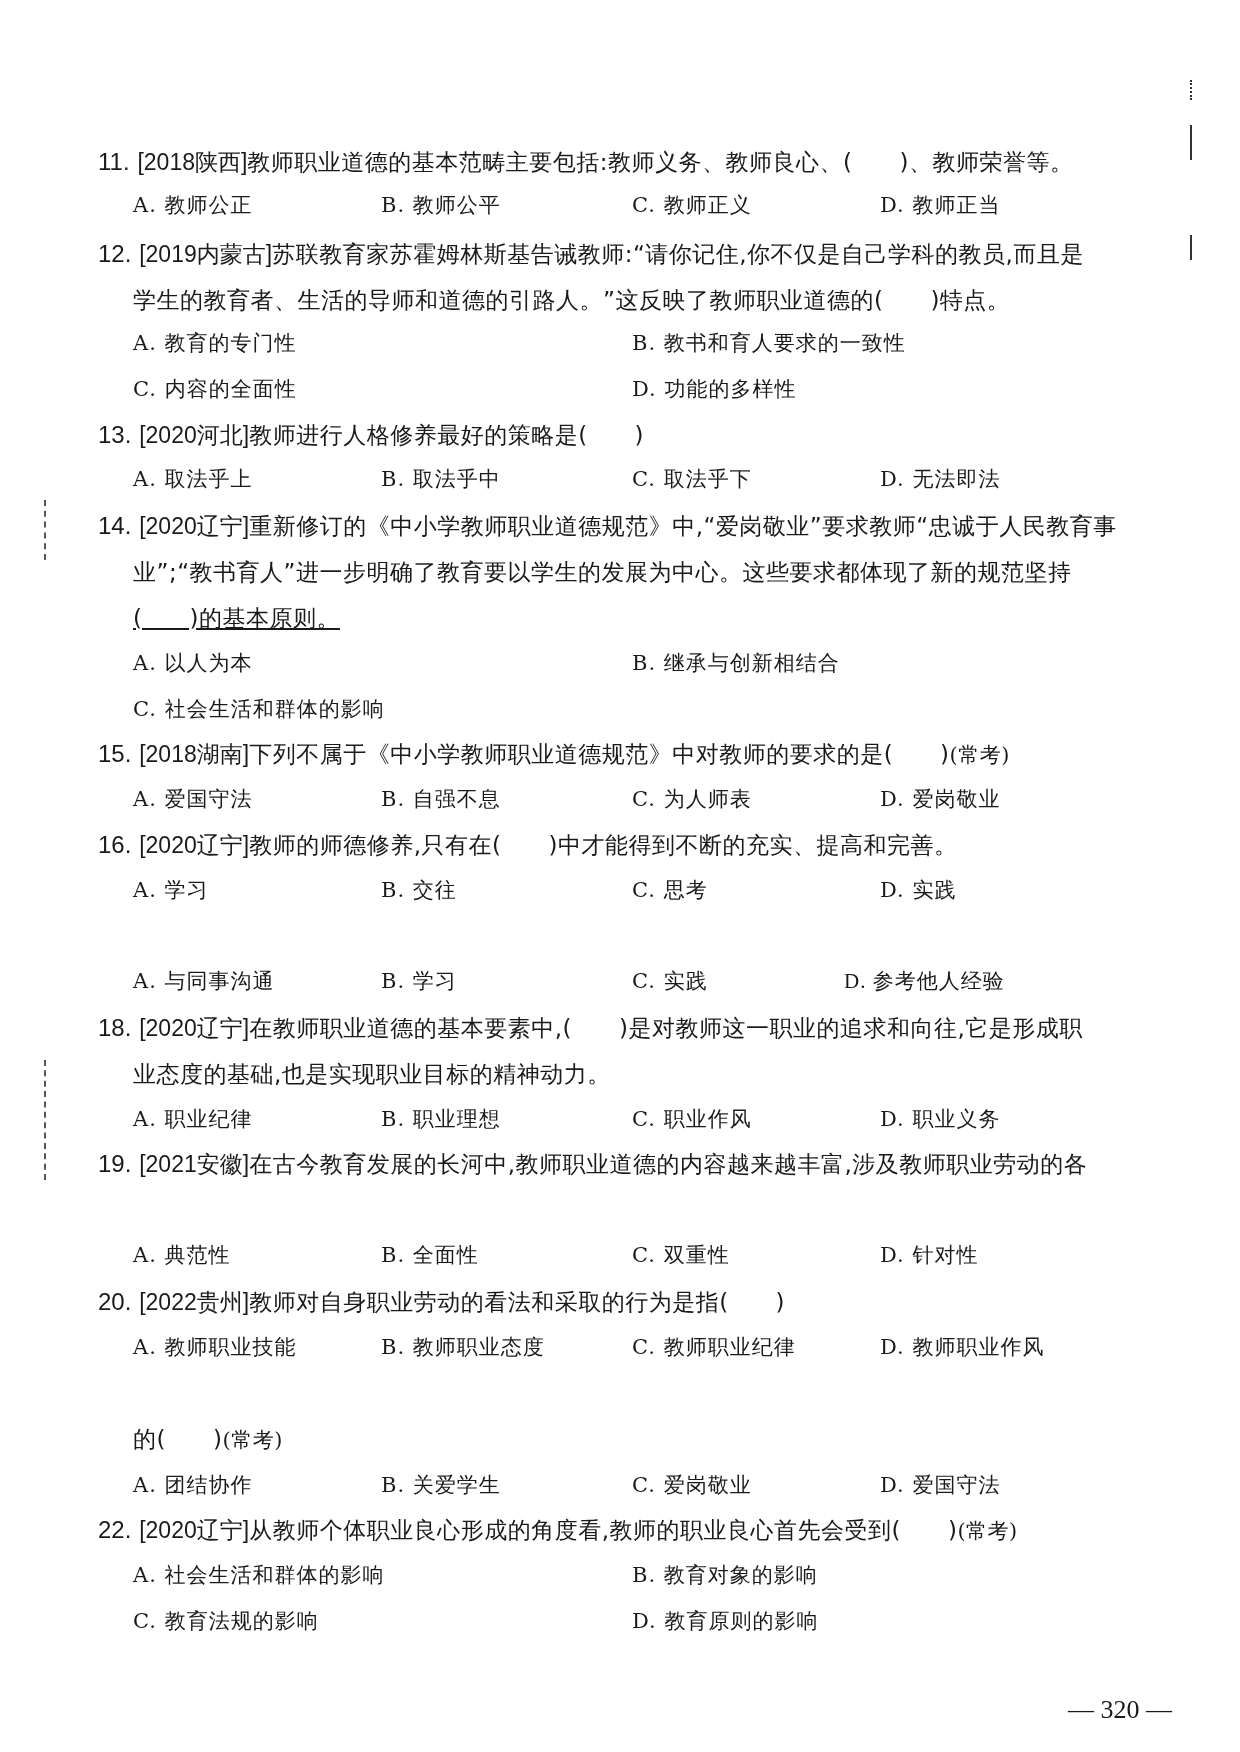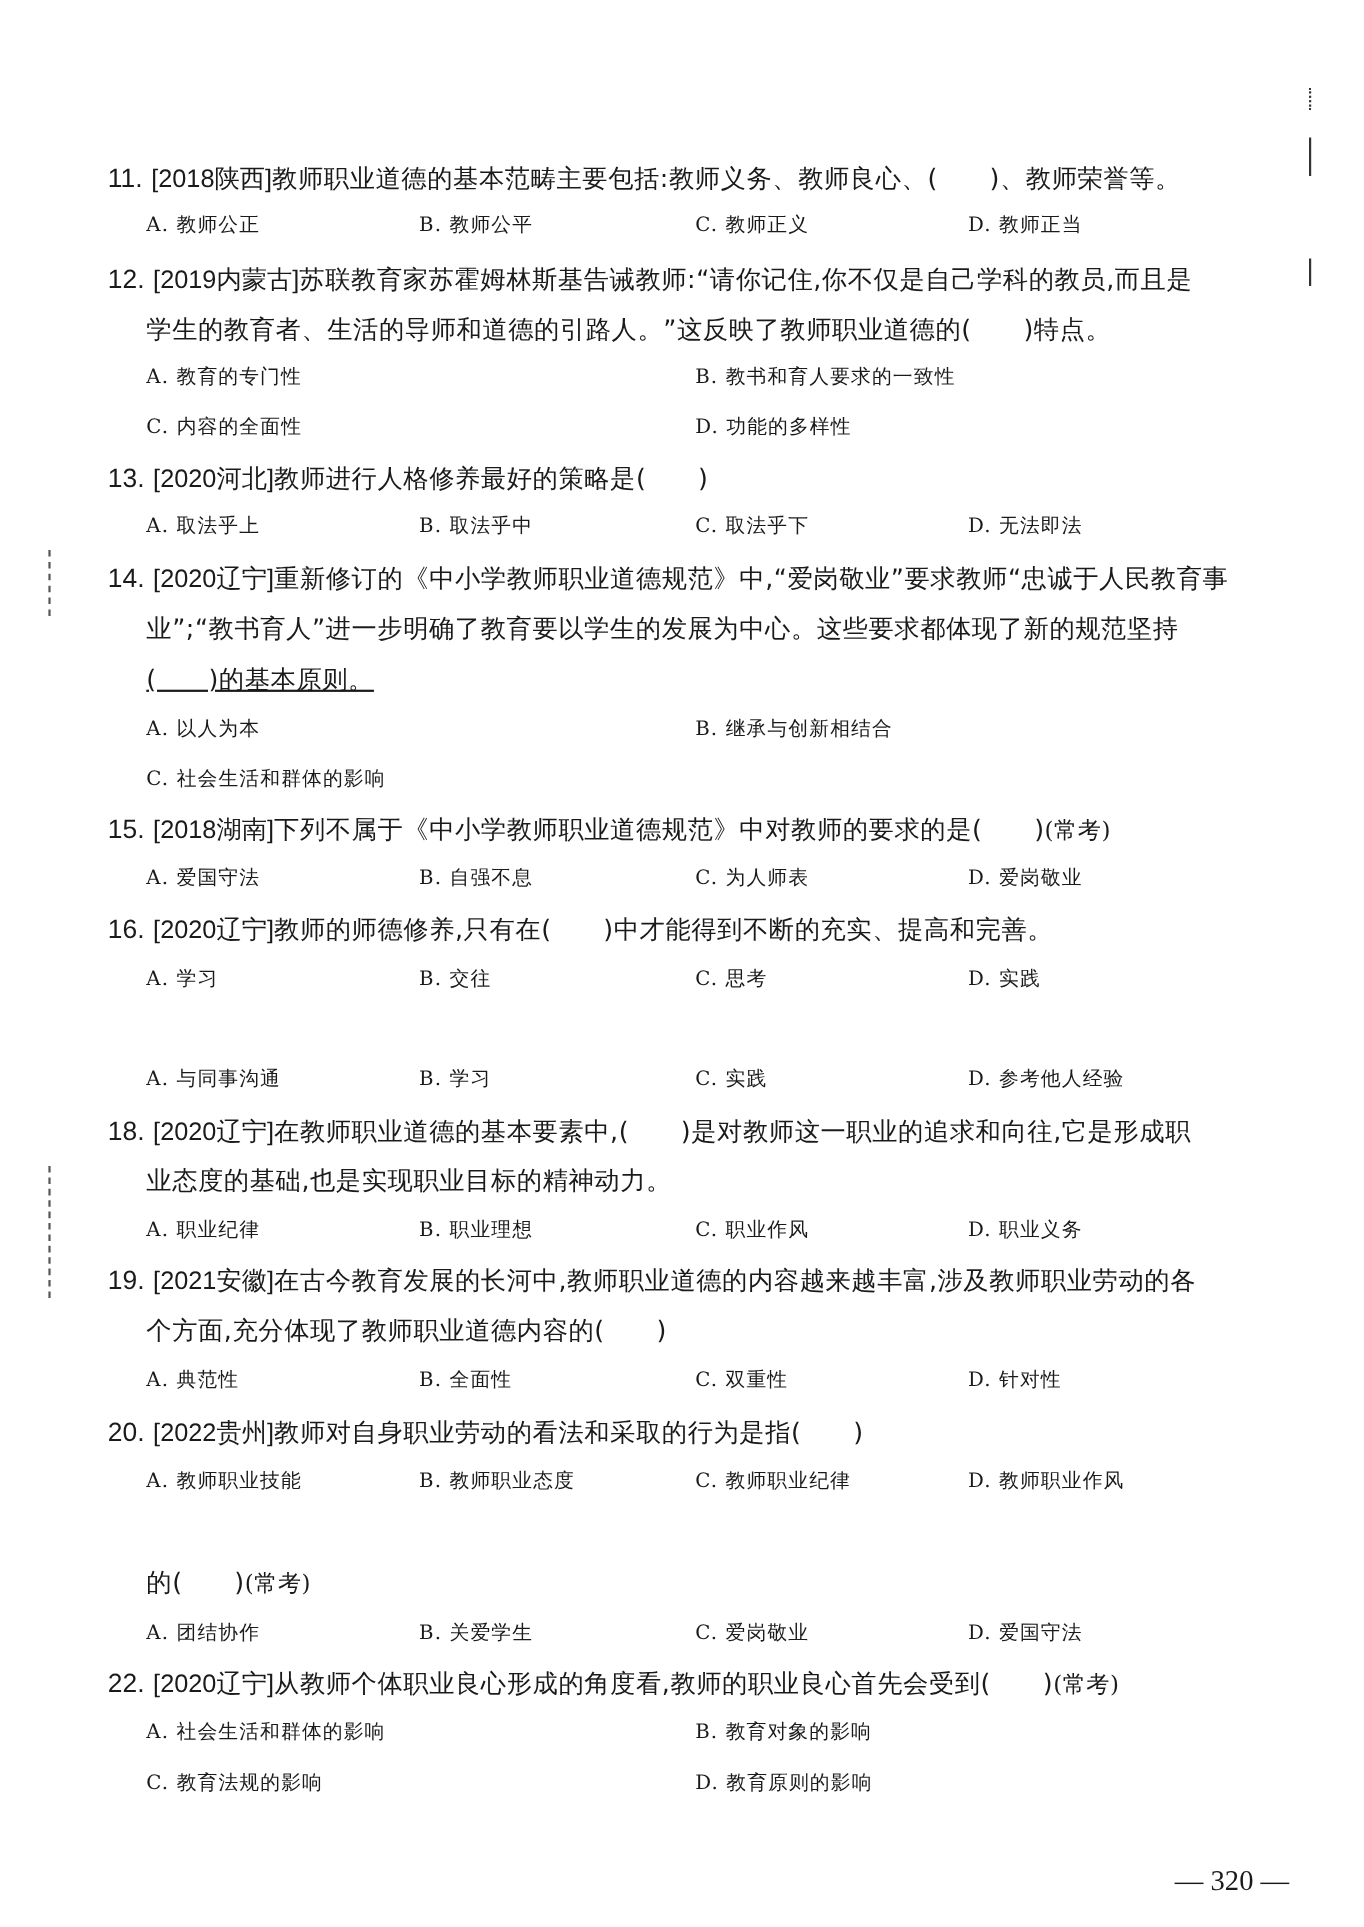--- a/index.html
+++ b/index.html
@@ -10,21 +10,21 @@
   }
   .page { position: absolute; left: 0; top: 0; width: 1240px; height: 1752px; }
   .q-line {
     position: absolute; left: 98px; font-size: 23px; line-height: 32px;
     white-space: nowrap; letter-spacing: 0.5px;
   }
   .q-num { font-family: "Liberation Sans", sans-serif; font-size: 24px; letter-spacing: 0; }
   .q-src { font-family: "Liberation Sans", sans-serif; letter-spacing: 0; }
   .q-cont { position: absolute; left: 133px; font-size: 23px; line-height: 32px; white-space: nowrap; letter-spacing: 0.5px; }
   .opt {
-    position: absolute; font-size: 18px; line-height: 30px; white-space: nowrap;
+    position: absolute; font-size: 21px; line-height: 30px; white-space: nowrap;
     font-family: "DejaVu Serif", "Liberation Serif", serif; letter-spacing: 1px;
   }
   .wavy {
     text-decoration-style: wavy;
     text-decoration-color: #333; text-decoration-thickness: 1px; text-underline-offset: 6px;
   }
   .tag { font-family: "DejaVu Serif", serif; font-size: 21px; }
   .page-num {
     position: absolute; left: 1068px; top: 1695px; font-family: "Liberation Serif", serif;
     font-size: 26px; line-height: 30px; white-space: nowrap;
@@ -99,37 +99,36 @@
     <span class="q-src">[2020辽宁]</span><span>教师的师德修养,只有在(　　)中才能得到不断的充实、提高和完善。</span>
   </div>
   <div class="opt" style="left:133px;top:875px;">A. 学习</div>
   <div class="opt" style="left:381px;top:875px;">B. 交往</div>
   <div class="opt" style="left:632px;top:875px;">C. 思考</div>
   <div class="opt" style="left:880px;top:875px;">D. 实践</div>
 
   <div class="opt" style="left:133px;top:966px;">A. 与同事沟通</div>
   <div class="opt" style="left:381px;top:966px;">B. 学习</div>
   <div class="opt" style="left:632px;top:966px;">C. 实践</div>
-  <div class="opt" style="left:880px;top:966px;">D. 参考他人经验</div>
+  <div class="opt" style="left:844px;top:966px;font-family:Liberation Serif, serif;">D. 参考他人经验</div>
 
   <div class="q-line" style="top:1012px;">
     <span class="q-num">18.</span>
     <span class="q-src">[2020辽宁]</span><span>在教师职业道德的基本要素中,(　　)是对教师这一职业的追求和向往,它是形成职</span>
   </div>
   <div class="q-cont" style="top:1058px;">业态度的基础,也是实现职业目标的精神动力。</div>
   <div class="opt" style="left:133px;top:1104px;">A. 职业纪律</div>
   <div class="opt" style="left:381px;top:1104px;">B. 职业理想</div>
   <div class="opt" style="left:632px;top:1104px;">C. 职业作风</div>
   <div class="opt" style="left:880px;top:1104px;">D. 职业义务</div>
 
   <div class="q-line" style="top:1148px;">
     <span class="q-num">19.</span>
     <span class="q-src">[2021安徽]</span><span>在古今教育发展的长河中,教师职业道德的内容越来越丰富,涉及教师职业劳动的各</span>
   </div>
-  <div class="q-cont" style="top:1194px;">个方面,充分体现了教师职业道德内容的(　　)</div>
   <div class="opt" style="left:133px;top:1240px;">A. 典范性</div>
   <div class="opt" style="left:381px;top:1240px;">B. 全面性</div>
   <div class="opt" style="left:632px;top:1240px;">C. 双重性</div>
   <div class="opt" style="left:880px;top:1240px;">D. 针对性</div>
 
   <div class="q-line" style="top:1286px;">
     <span class="q-num">20.</span>
     <span class="q-src">[2022贵州]</span><span>教师对自身职业劳动的看法和采取的行为是指(　　)</span>
   </div>
   <div class="opt" style="left:133px;top:1332px;">A. 教师职业技能</div>

